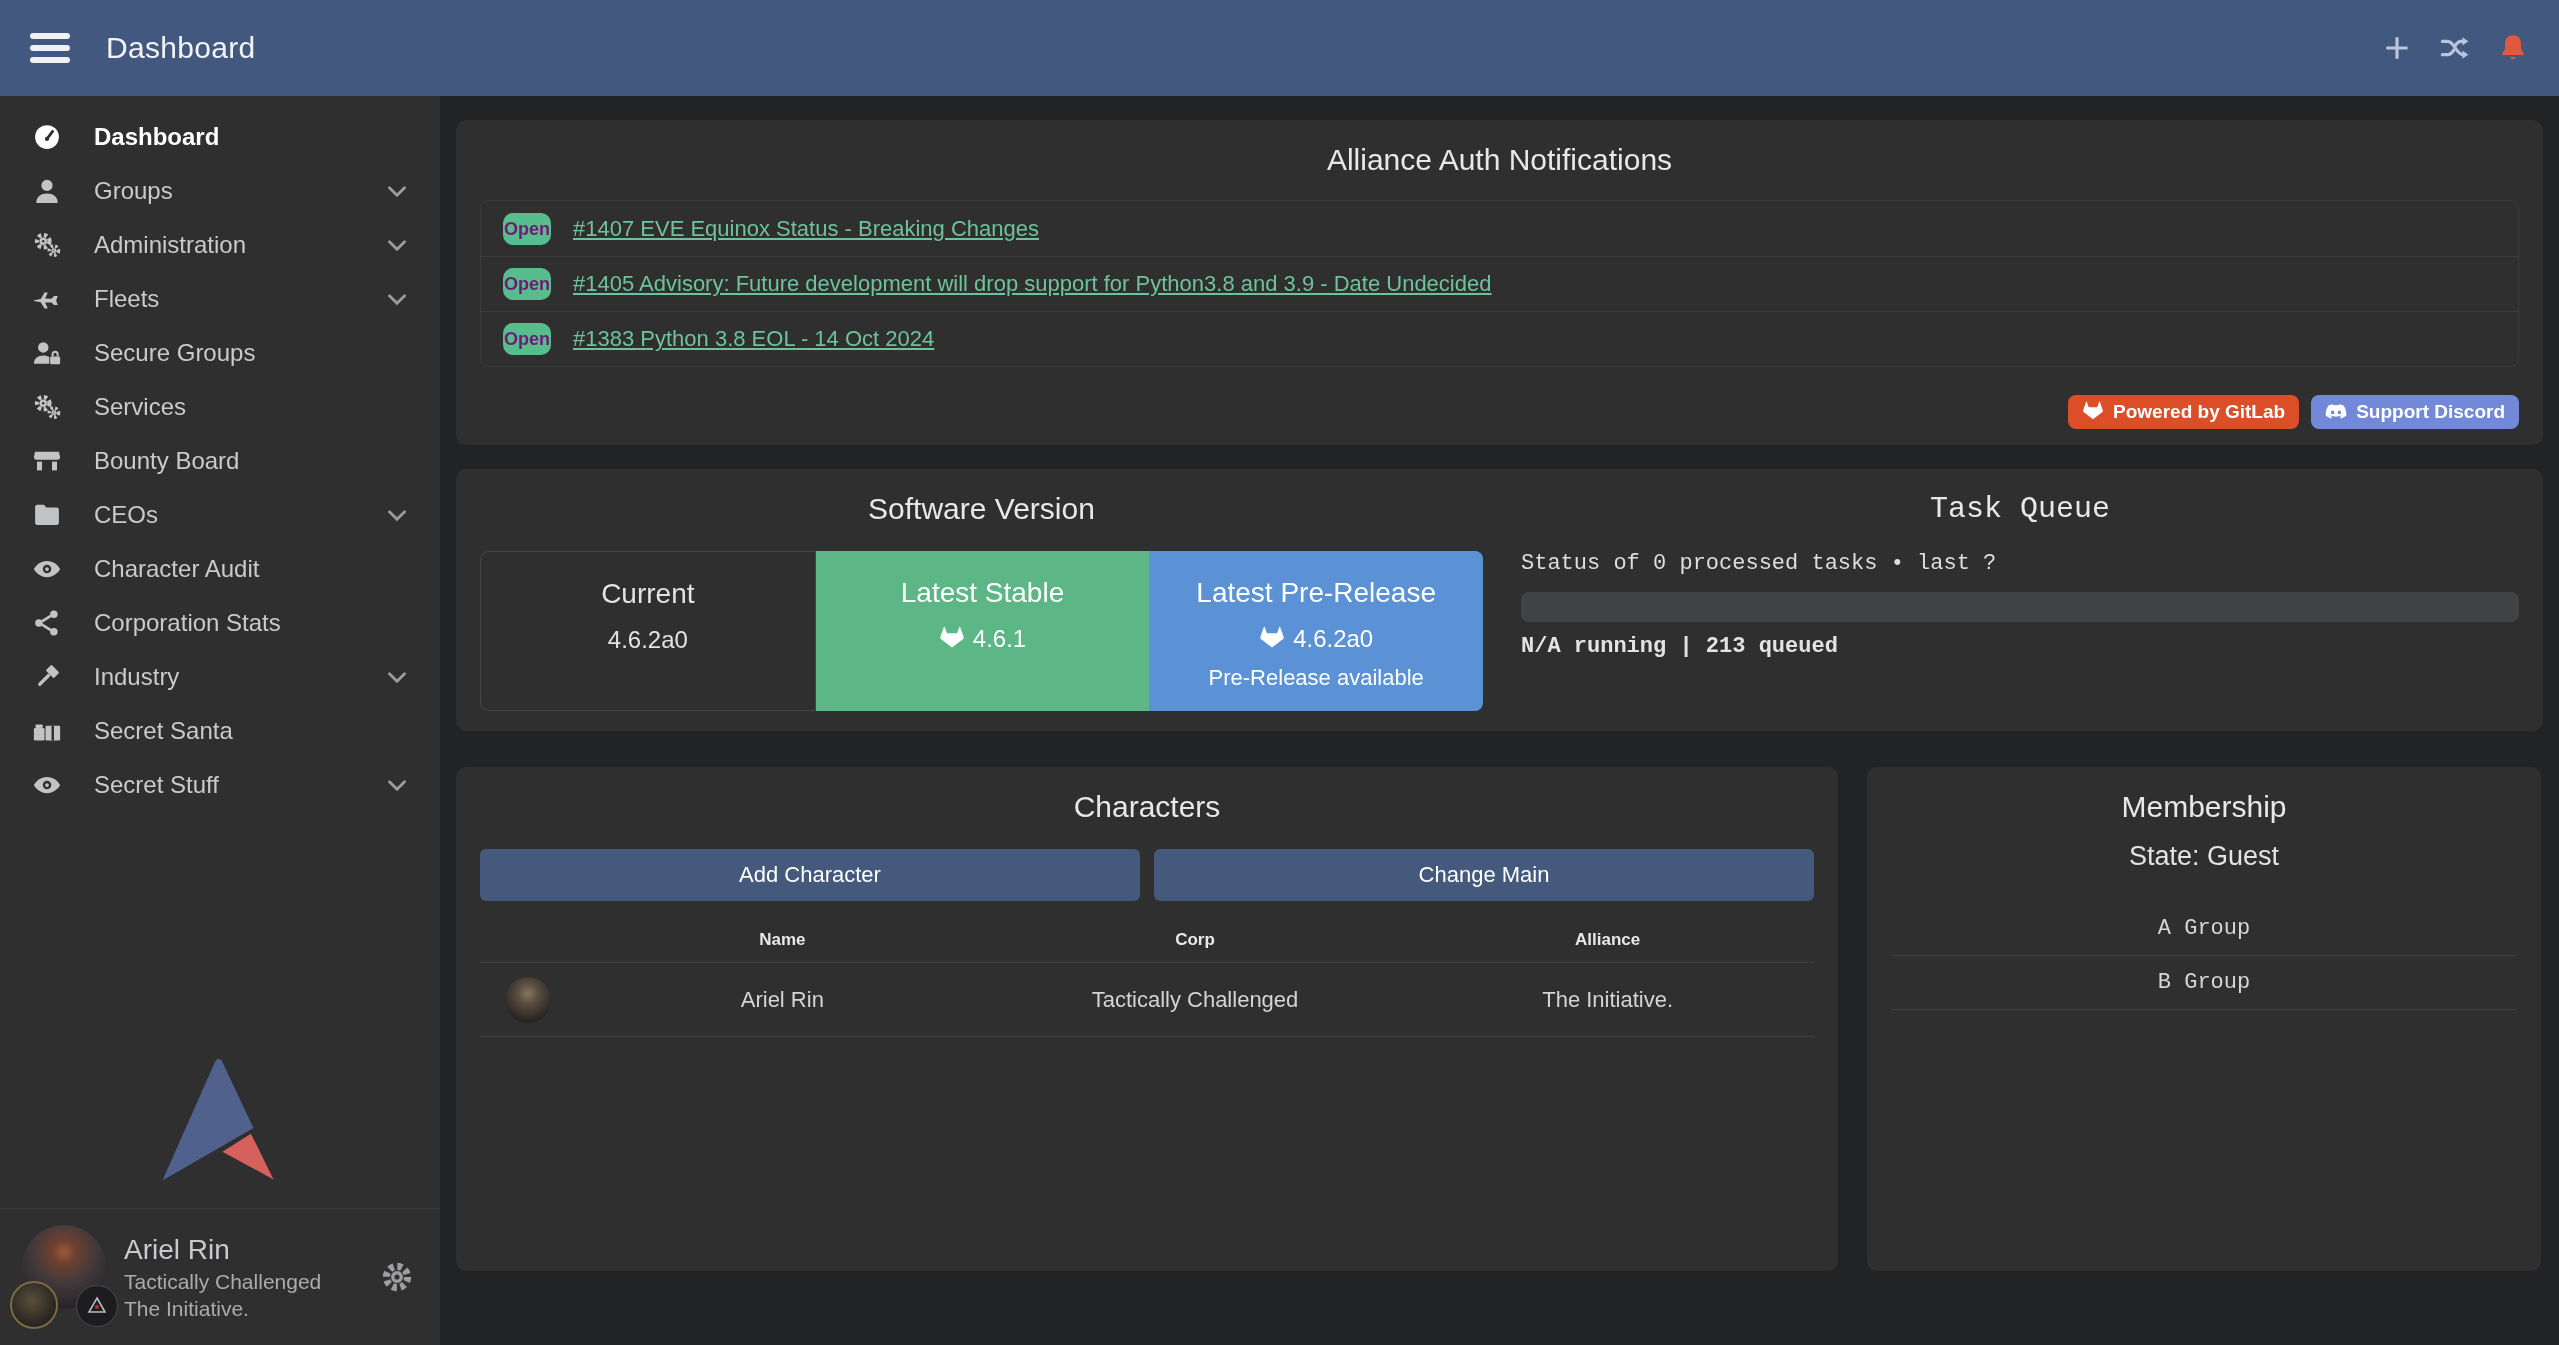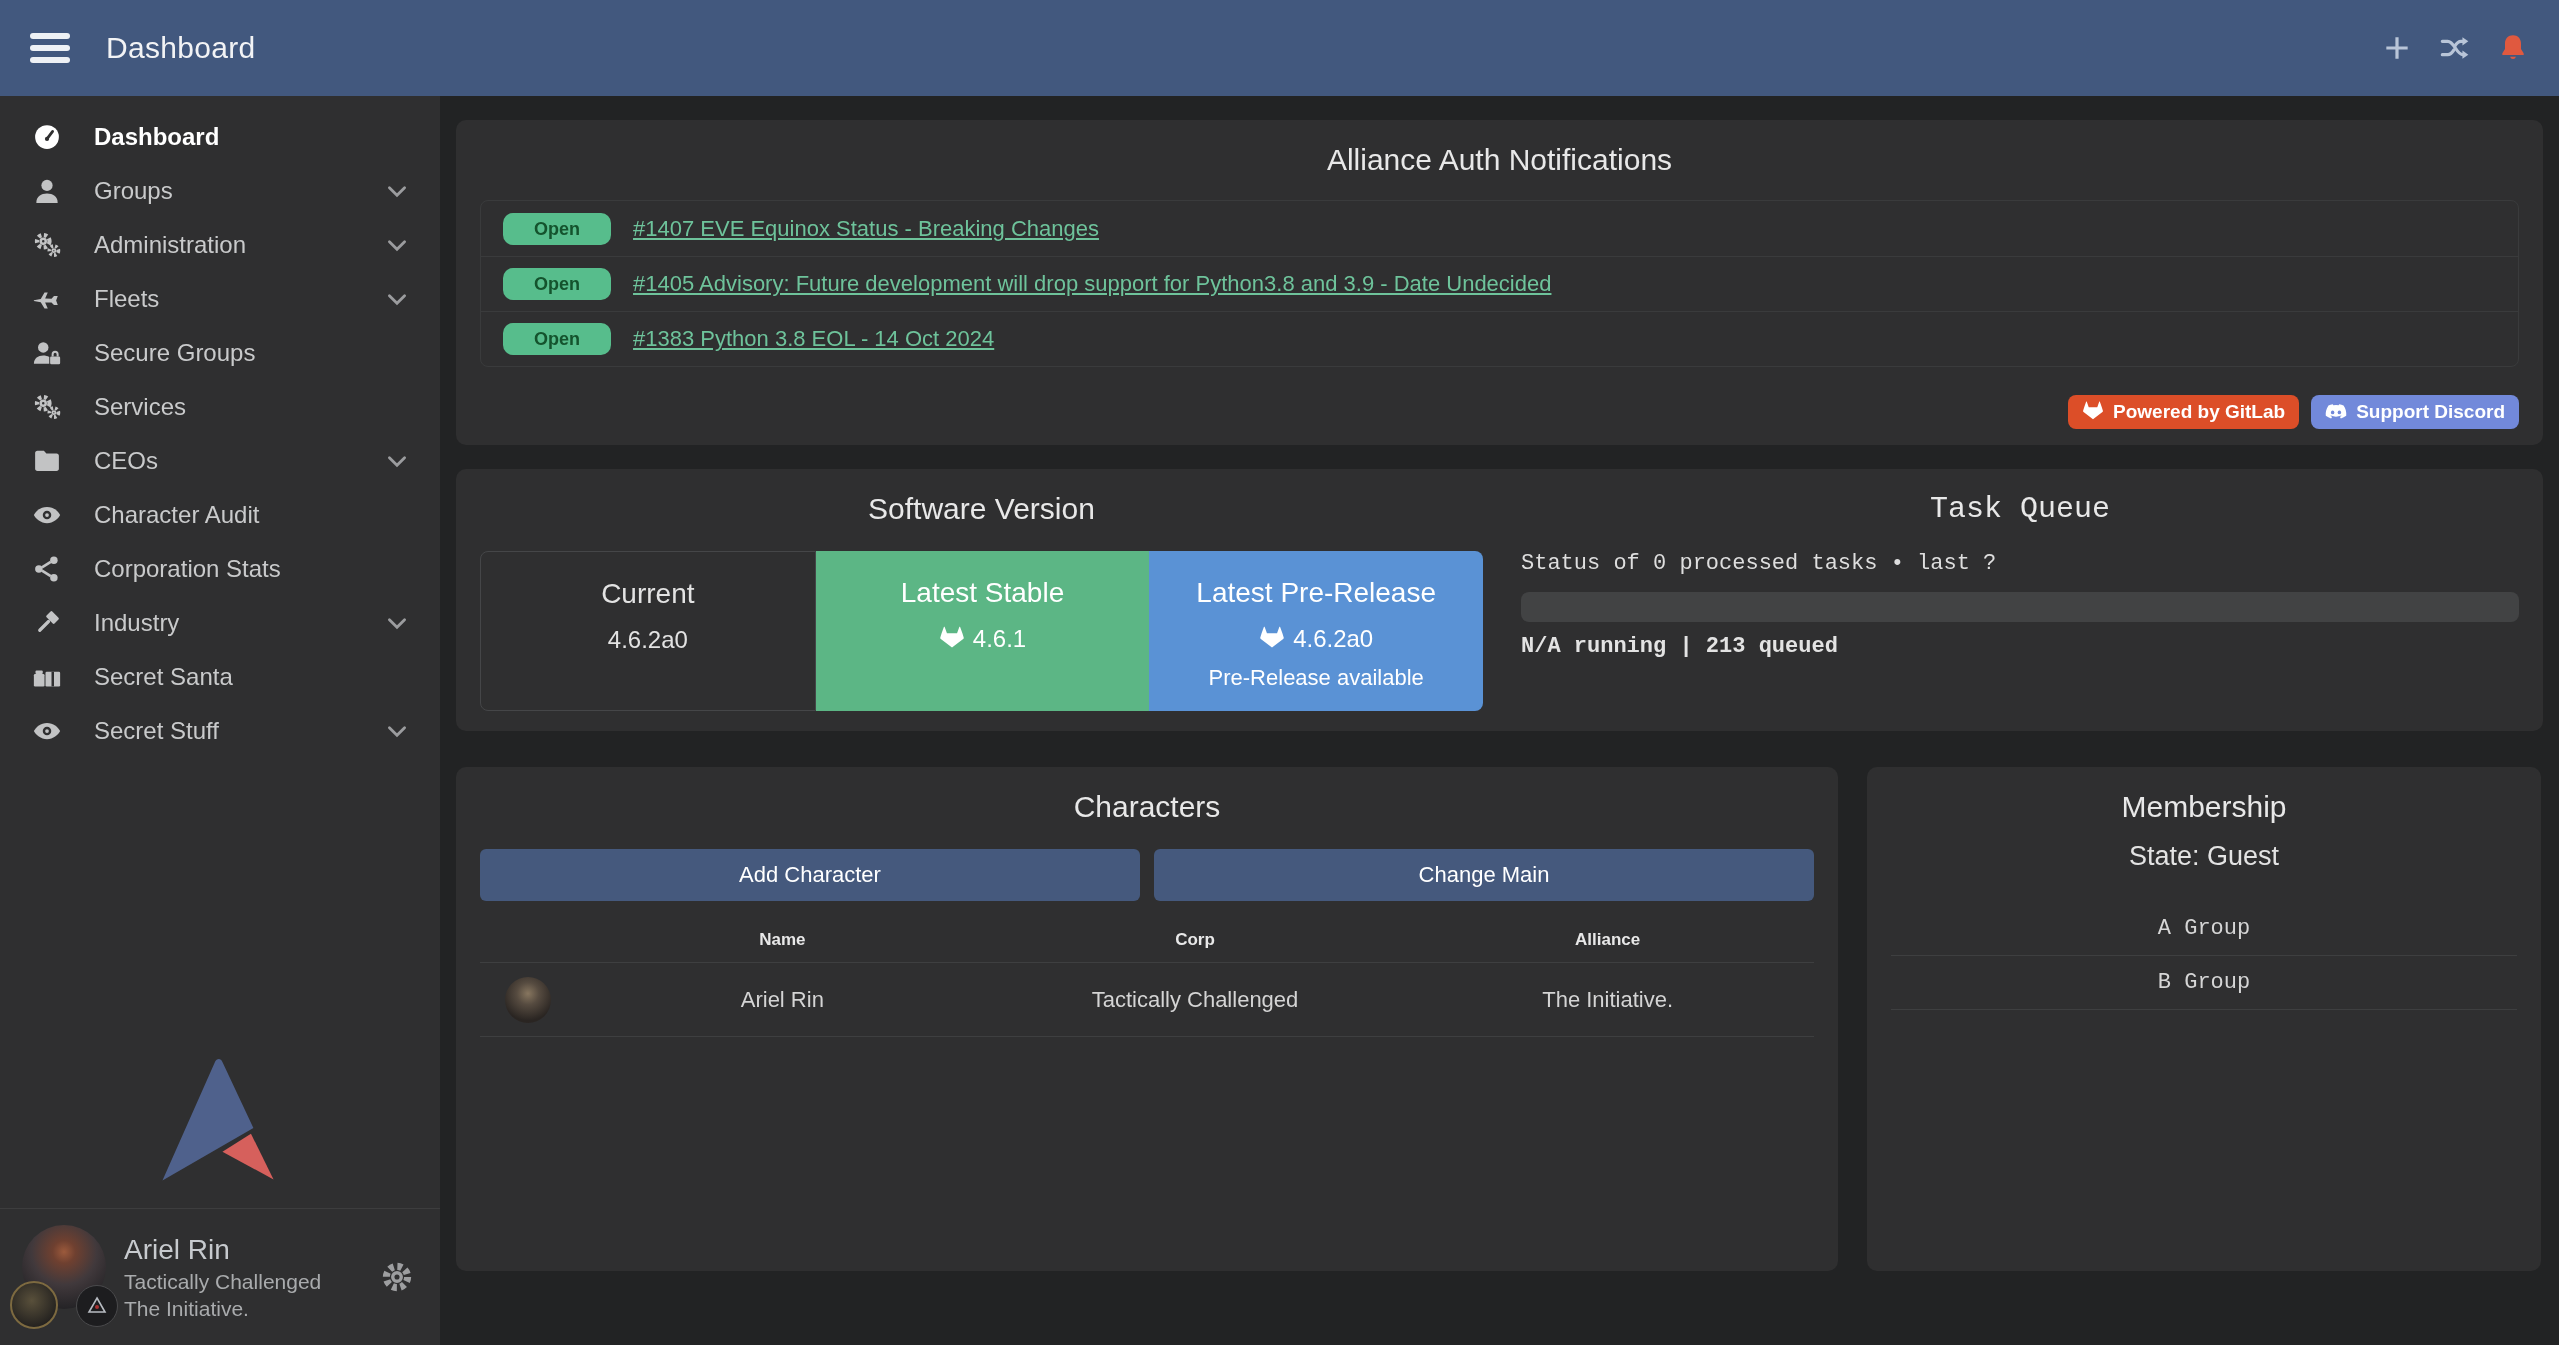--- a/index.html
+++ b/index.html
@@ -49,22 +49,22 @@
 
   
   .content { position:absolute; left:440px; top:96px; right:0; bottom:0; padding:24px 16px; }
   .card { background:#2f2f30; border-radius:10px; }
   .card h2 { text-align:center; font-weight:400; color:#e8e8e8; font-size:30px; line-height:36px; }
 
   .card-notif { height:325px; padding:22px 24px 0; }
   .notif-list { margin-top:22px; border:1px solid #3a3b3c; border-radius:8px; overflow:hidden; }
   .notif-row { height:55px; display:flex; align-items:center; padding:0 22px; gap:22px; }
   .notif-row + .notif-row { border-top:1px solid #3a3b3c; }
-  .open-badge { background:#57bd8c; color:#14532d; font-size:18px; font-weight:700;
-    padding:7px 31px; border-radius:10px; line-height:1; }
+  .open-badge { background:#57bd8c; color:#701a75; font-size:18px; font-weight:700;
+    padding:7px 1px; border-radius:10px; line-height:1; }
   .notif-link { color:#6ec39b; font-size:22px; text-decoration:underline; cursor:pointer; }
   .footer-badges { display:flex; justify-content:flex-end; gap:12px; margin-top:28px; }
   .shield { display:flex; align-items:center; gap:9px; height:34px; padding:0 14px;
     border-radius:8px; color:#fff; font-size:19px; font-weight:700; cursor:pointer; }
   .shield svg { width:22px; height:22px; }
   .shield.gitlab { background:#dc4e28; }
   .shield.discord { background:#7289da; }
 
   .card-split { height:262px; margin-top:24px; display:flex; }
   .sv-col { width:1051px; padding:22px 24px 0; }
@@ -209,20 +209,30 @@
         <svg viewBox="0 0 24 24" fill="none" stroke="currentColor">
             <circle cx="9" cy="9" r="5" stroke-width="3.4" stroke-dasharray="2.6 2.1"></circle>
             <circle cx="9" cy="9" r="2" stroke-width="2"></circle>
             <circle cx="17.5" cy="16.5" r="3.6" stroke-width="3" stroke-dasharray="1.9 1.6"></circle>
             <circle cx="17.5" cy="16.5" r="1.2" stroke-width="1.5"></circle>
           </svg>
       </span>
       <span>Services</span>
     </div>
 
+    <div class="nav-item">
+      <span class="ico">
+        <svg viewBox="0 0 24 24" fill="currentColor">
+            <path d="M2.5 4.5h19l1 4.3c0 1.2-.9 2.2-2 2.2H3.5c-1.1 0-2-1-2-2.2z"></path>
+            <rect x="4" y="12.5" width="4" height="7"></rect>
+            <rect x="16" y="12.5" width="4" height="7"></rect>
+          </svg>
+      </span>
+      <span>Bounty Board</span>
+    </div>
 
     <div class="nav-item">
       <span class="ico">
         <svg viewBox="0 0 24 24" fill="currentColor">
             <path d="M2.5 5.5c0-1 .8-1.8 1.8-1.8h5.2l2 2.3h8.2c1 0 1.8.8 1.8 1.8v10.4c0 1-.8 1.8-1.8 1.8H4.3c-1 0-1.8-.8-1.8-1.8z"></path>
           </svg>
       </span>
       <span>CEOs</span>
       <span class="chev"><svg viewBox="0 0 24 24" fill="none" stroke="currentColor" stroke-width="2.6" stroke-linecap="round">
             <path d="M5 9l7 7 7-7"></path>

